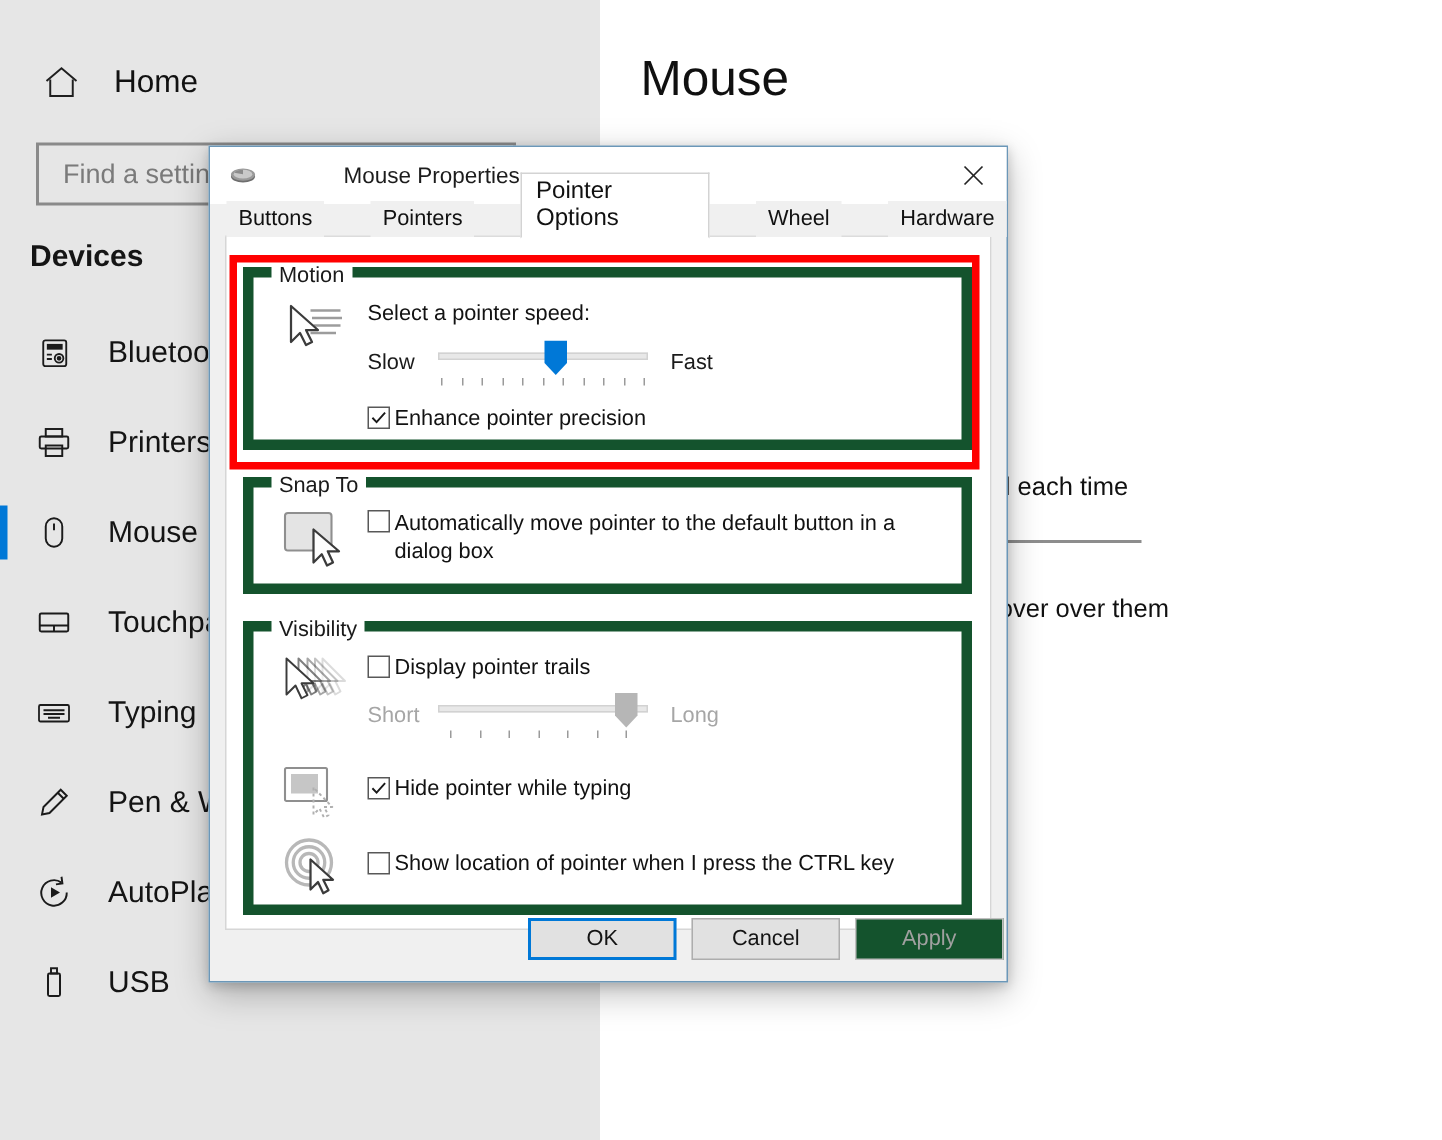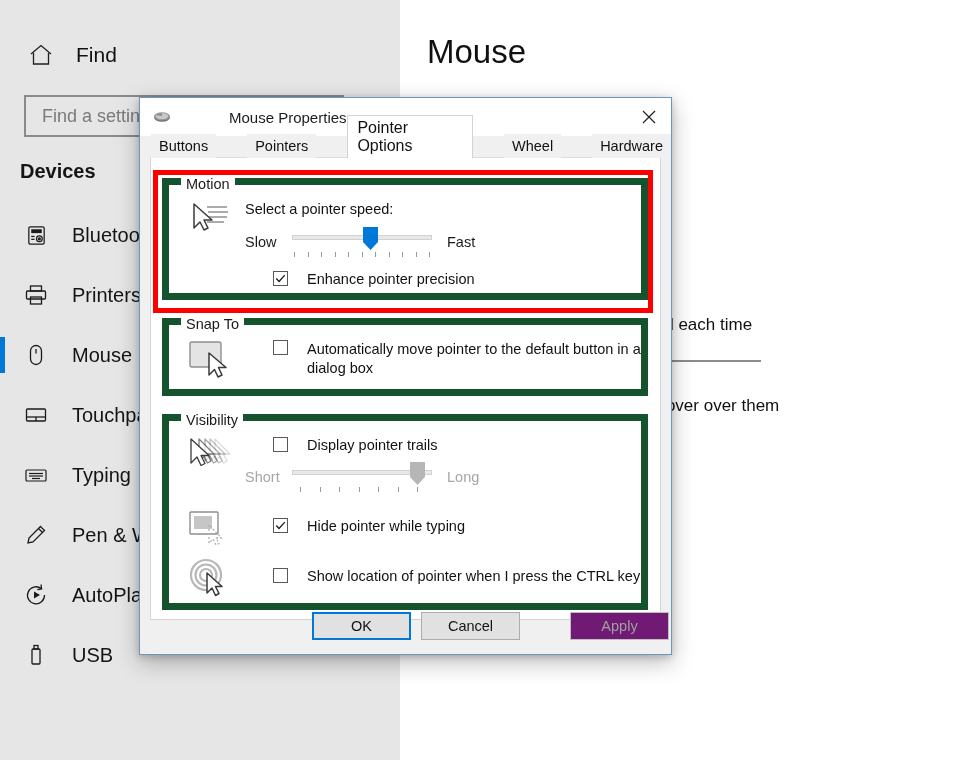--- a/index.html
+++ b/index.html
@@ -167,21 +167,21 @@
 
   
   .cbx {
     width: 15px; height: 15px;
     border: 1px solid #585858;
     background: #fff;
     display: inline-flex; align-items: center; justify-content: center;
     flex: 0 0 15px;
   }
   .cbx svg { display: block; }
-  .check-row { display: flex; align-items: flex-start; gap: 19px; margin-left: 28px; }
+  .check-row { display: flex; align-items: flex-start; gap: 3px; }
 
   
   .slider-wrap { position: relative; }
   .slider-track {
     position: absolute;
     height: 5px; background: #e8e8e8;
     border: 1px solid #d2d2d2;
     top: 8px;
   }
   .slider-ticks { position: absolute; top: 25px; display: flex; justify-content: space-between; }
@@ -201,21 +201,21 @@
     width: 99px; height: 28px;
     font-size: 14.5px; color: #141414;
     background: #e1e1e1;
     border: 1px solid #adadad;
     display: flex; align-items: center; justify-content: center;
   }
   .btn.default {
     border: 2px solid #0078d7;
     background: #e1e1e1;
   }
-  .btn.disabled { color: #a0a0a0; border-color: #bfbfbf; background: #701a75; margin-left: 40px; }
+  .btn.disabled { color: #a0a0a0; border-color: #bfbfbf; background: #14532d; }
 
   .red-highlight {
     position: absolute;
     left: 153px; top: 170px;
     width: 500px; height: 143px;
     border: 5px solid #ff0000;
     pointer-events: none;
     z-index: 50;
   }
 </style>
@@ -226,21 +226,21 @@
 
   <div class="settings-sidebar">
 
     <div class="home-row">
       <span class="home-icon">
         <svg viewBox="0 0 26 26" width="26" height="26" fill="none" stroke="currentColor" stroke-width="1.3">
           <path d="M3 12 L13 3.5 L23 12"></path>
             <path d="M5.5 11 V22 H20.5 V11"></path>
         </svg>
       </span>
-      <span class="home-label">Find</span>
+      <span class="home-label">Home</span>
     </div>
 
     <div class="search-box">
       <span class="ph">Find a settin</span>
     </div>
 
     <div class="devices-heading">Devices</div>
 
     <div class="nav-list">
 

